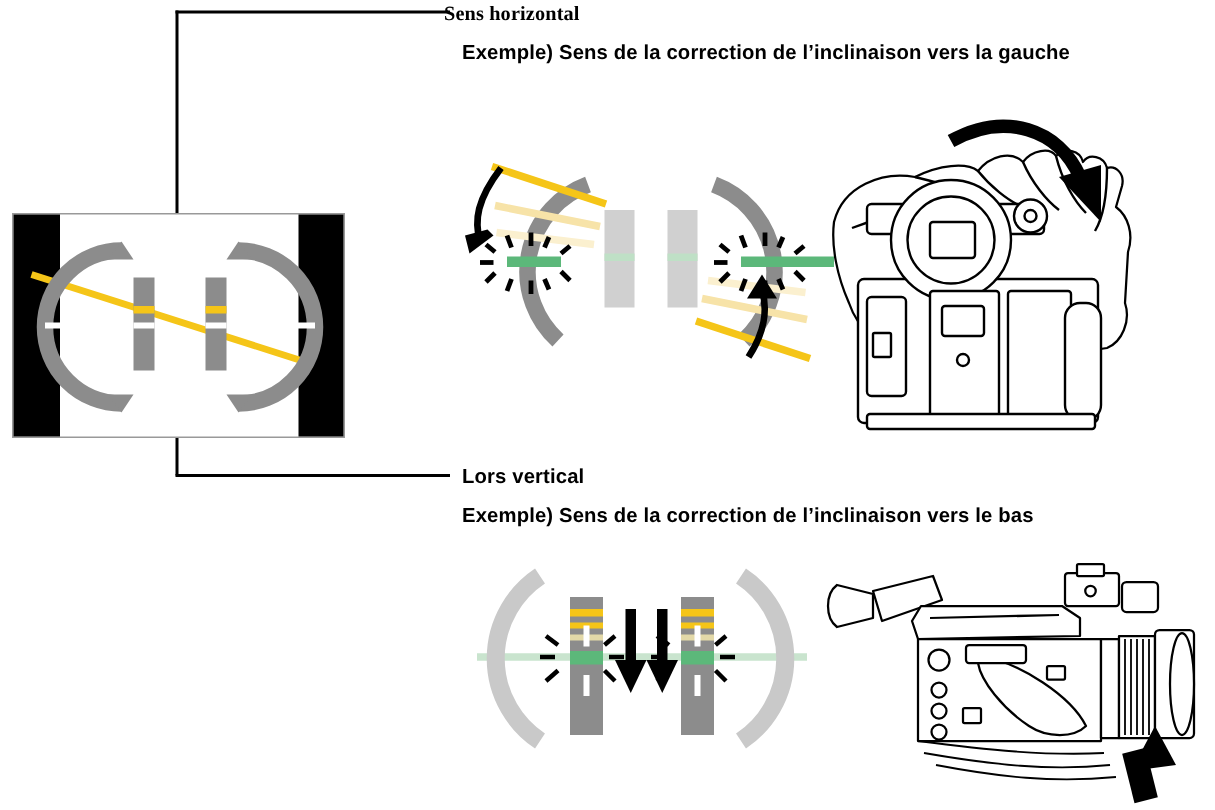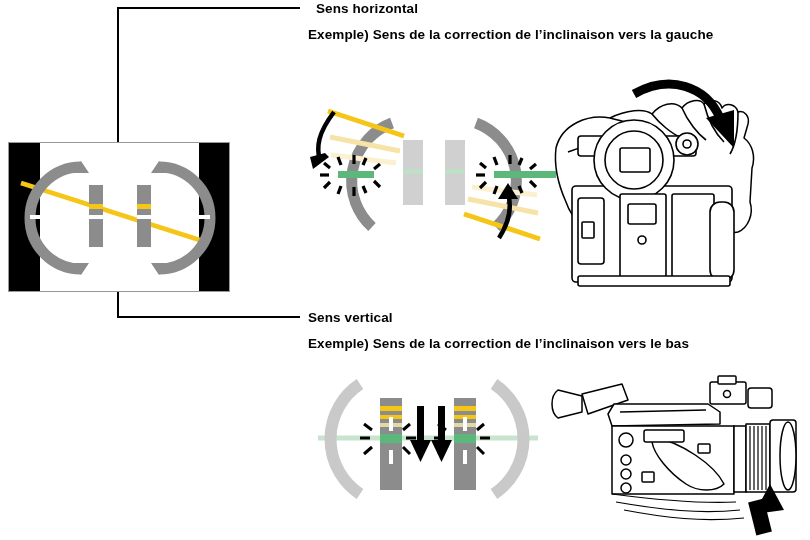--- a/index.html
+++ b/index.html
@@ -46,21 +46,21 @@
 
     <rect x="128" y="42" width="14" height="62" fill="#8C8C8C"></rect>
     <rect x="128" y="61" width="14" height="5" fill="#F5C518"></rect>
     <rect x="128" y="72" width="14" height="4" fill="#ffffff"></rect>
 
     <rect x="21" y="72" width="13" height="4" fill="#ffffff"></rect>
     <rect x="188" y="72" width="13" height="4" fill="#ffffff"></rect>
   </svg>
 </div>
 
-<div class="label abs" style="left:316px;top:2px;">Sens horizontal</div>
+<div class="label abs" style="left:296px;top:2px;font-family:Liberation Serif, serif;">Sens horizontal</div>
 <div class="label abs" style="left:308px;top:28px;">Exemple) Sens de la correction de l’inclinaison vers la gauche</div>
 
 <svg class="abs" style="left:300px;top:95px;" width="130" height="160" viewBox="0 0 130 160">
 
   <rect x="103" y="45" width="20" height="65" fill="#D0D0D0"></rect>
   <rect x="103" y="74" width="20" height="5" fill="#BFE0C6"></rect>
 
   <path d="M 92 28 A 62 62 0 0 0 72 132" fill="none" stroke="#8C8C8C" stroke-width="11"></path>
 
   <line x1="28" y1="16" x2="104" y2="41" stroke="#F5C518" stroke-width="5"></line>
@@ -150,21 +150,21 @@
     <circle cx="94" cy="188" r="4"></circle>
     <rect x="162" y="150" width="24" height="78" rx="10"></rect>
     <rect x="34" y="170" width="12" height="16" rx="1"></rect>
     <rect x="30" y="224" width="152" height="10" rx="2"></rect>
   </g>
 
   <path d="M 86 42 C 122 22 158 34 172 66" fill="none" stroke="#000" stroke-width="9" stroke-linecap="butt"></path>
   <polygon points="186,96 158,66 186,58" fill="#000"></polygon>
 </svg>
 
-<div class="label abs" style="left:308px;top:311px;">Sens vertical</div>
+<div class="label abs" style="left:308px;top:311px;">Lors vertical</div>
 <div class="label abs" style="left:308px;top:337px;">Exemple) Sens de la correction de l’inclinaison vers le bas</div>
 
 <svg class="abs" style="left:318px;top:370px;" width="220" height="140" viewBox="0 0 220 140">
 
   <line x1="0" y1="68" x2="220" y2="68" stroke="#C9E4CE" stroke-width="5"></line>
 
   <path d="M 42 14 A 66 66 0 0 0 42 124" fill="none" stroke="#C9C9C9" stroke-width="12"></path>
 
   <path d="M 176 14 A 66 66 0 0 1 176 124" fill="none" stroke="#C9C9C9" stroke-width="12"></path>
 

